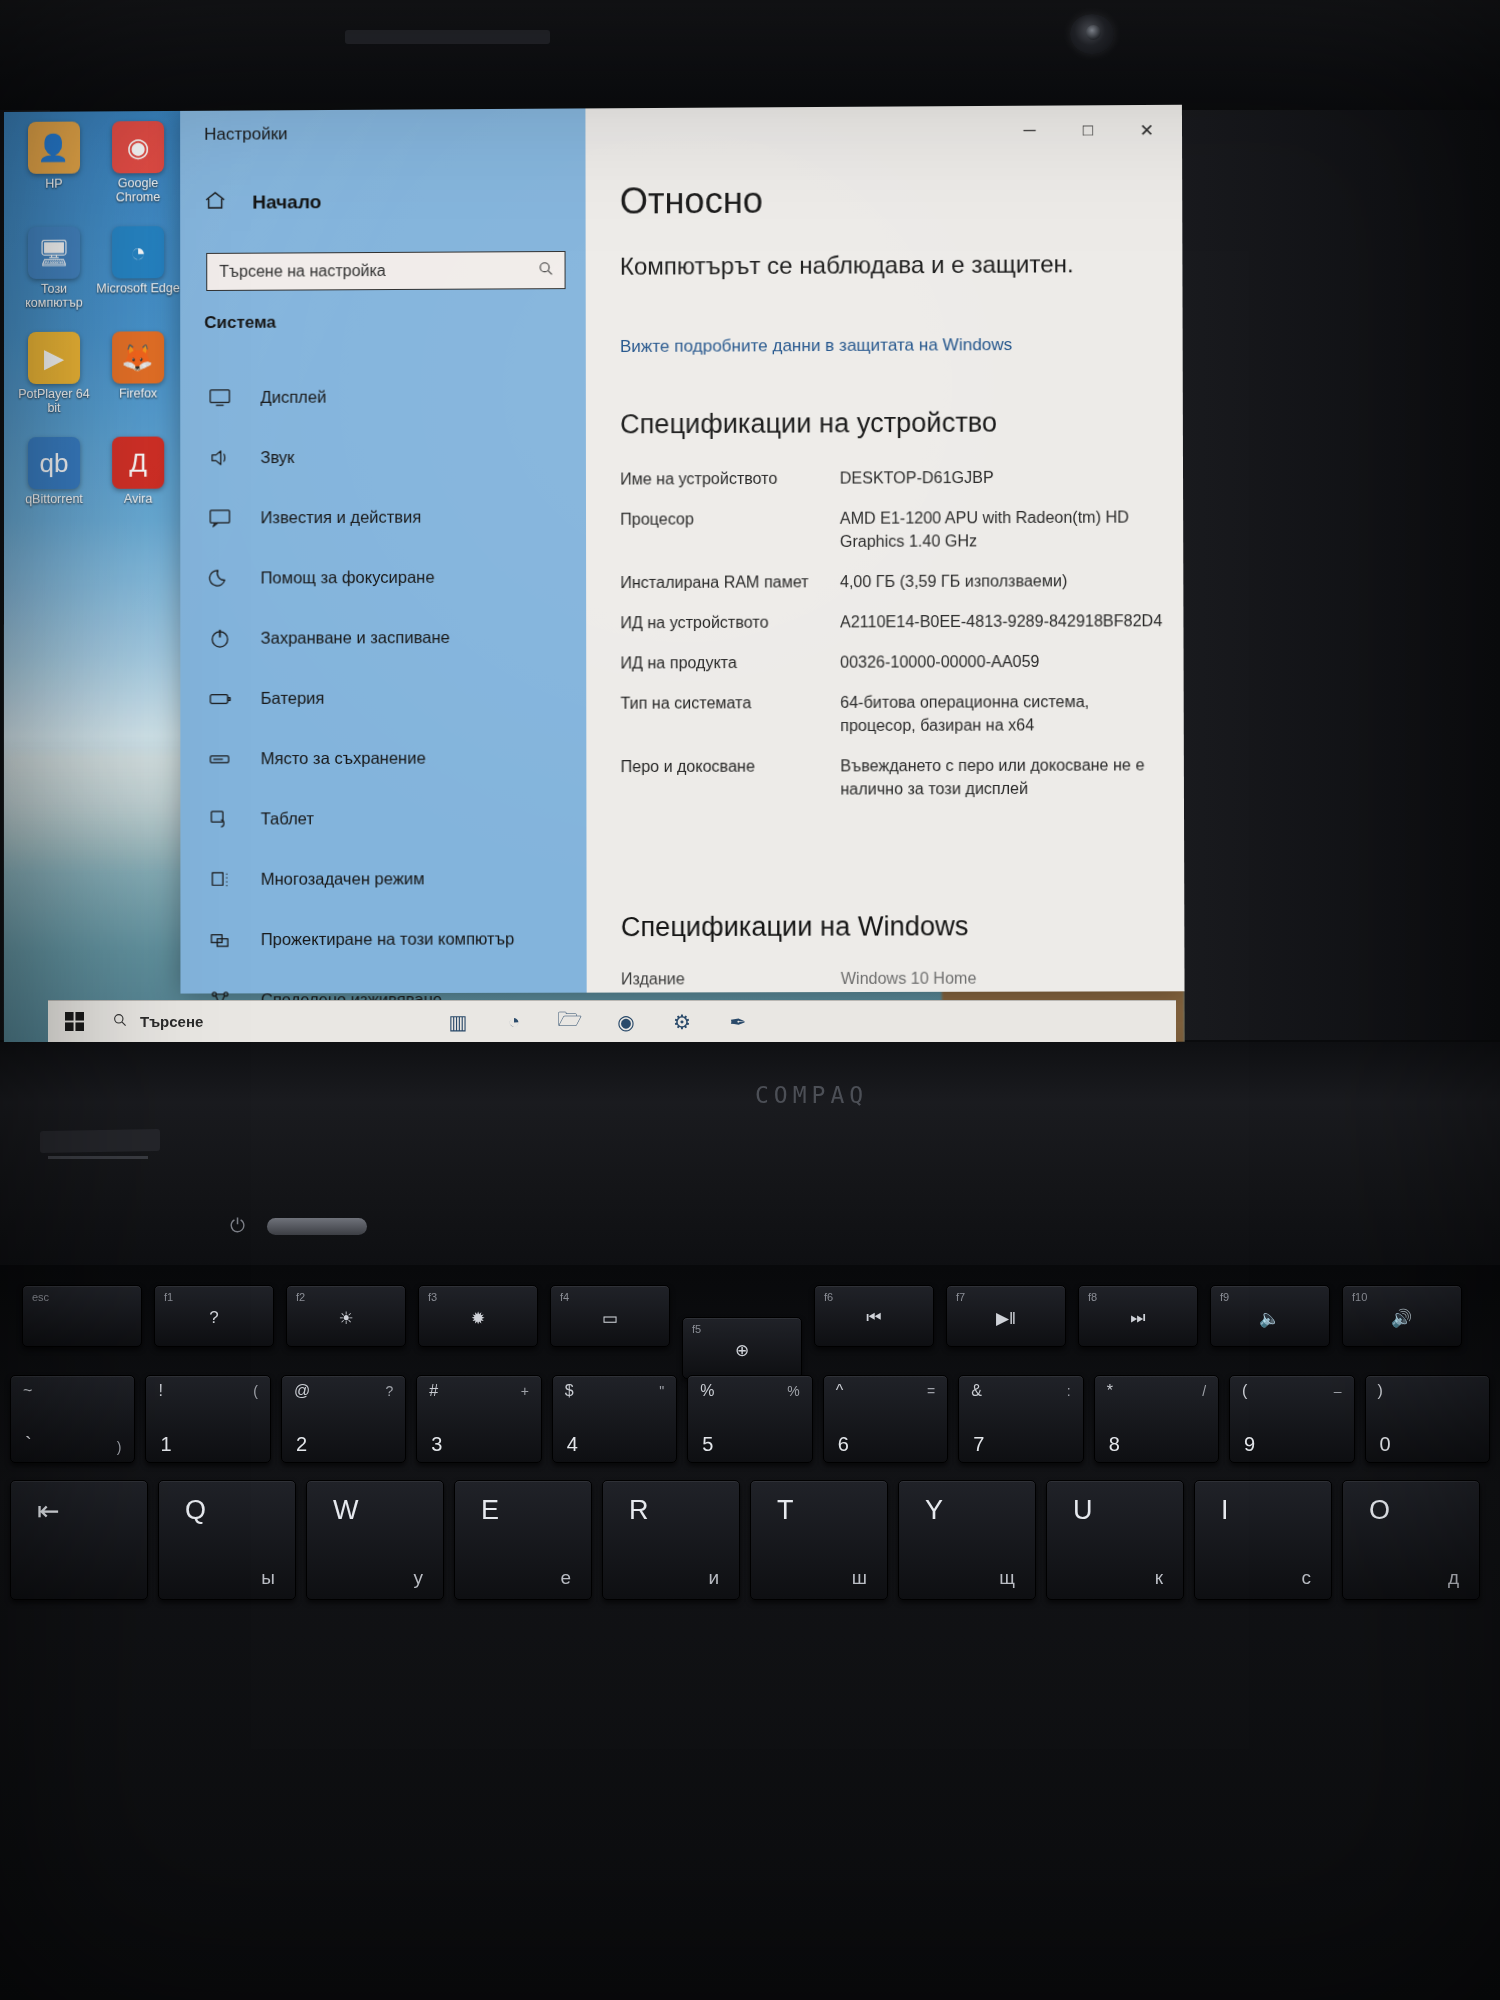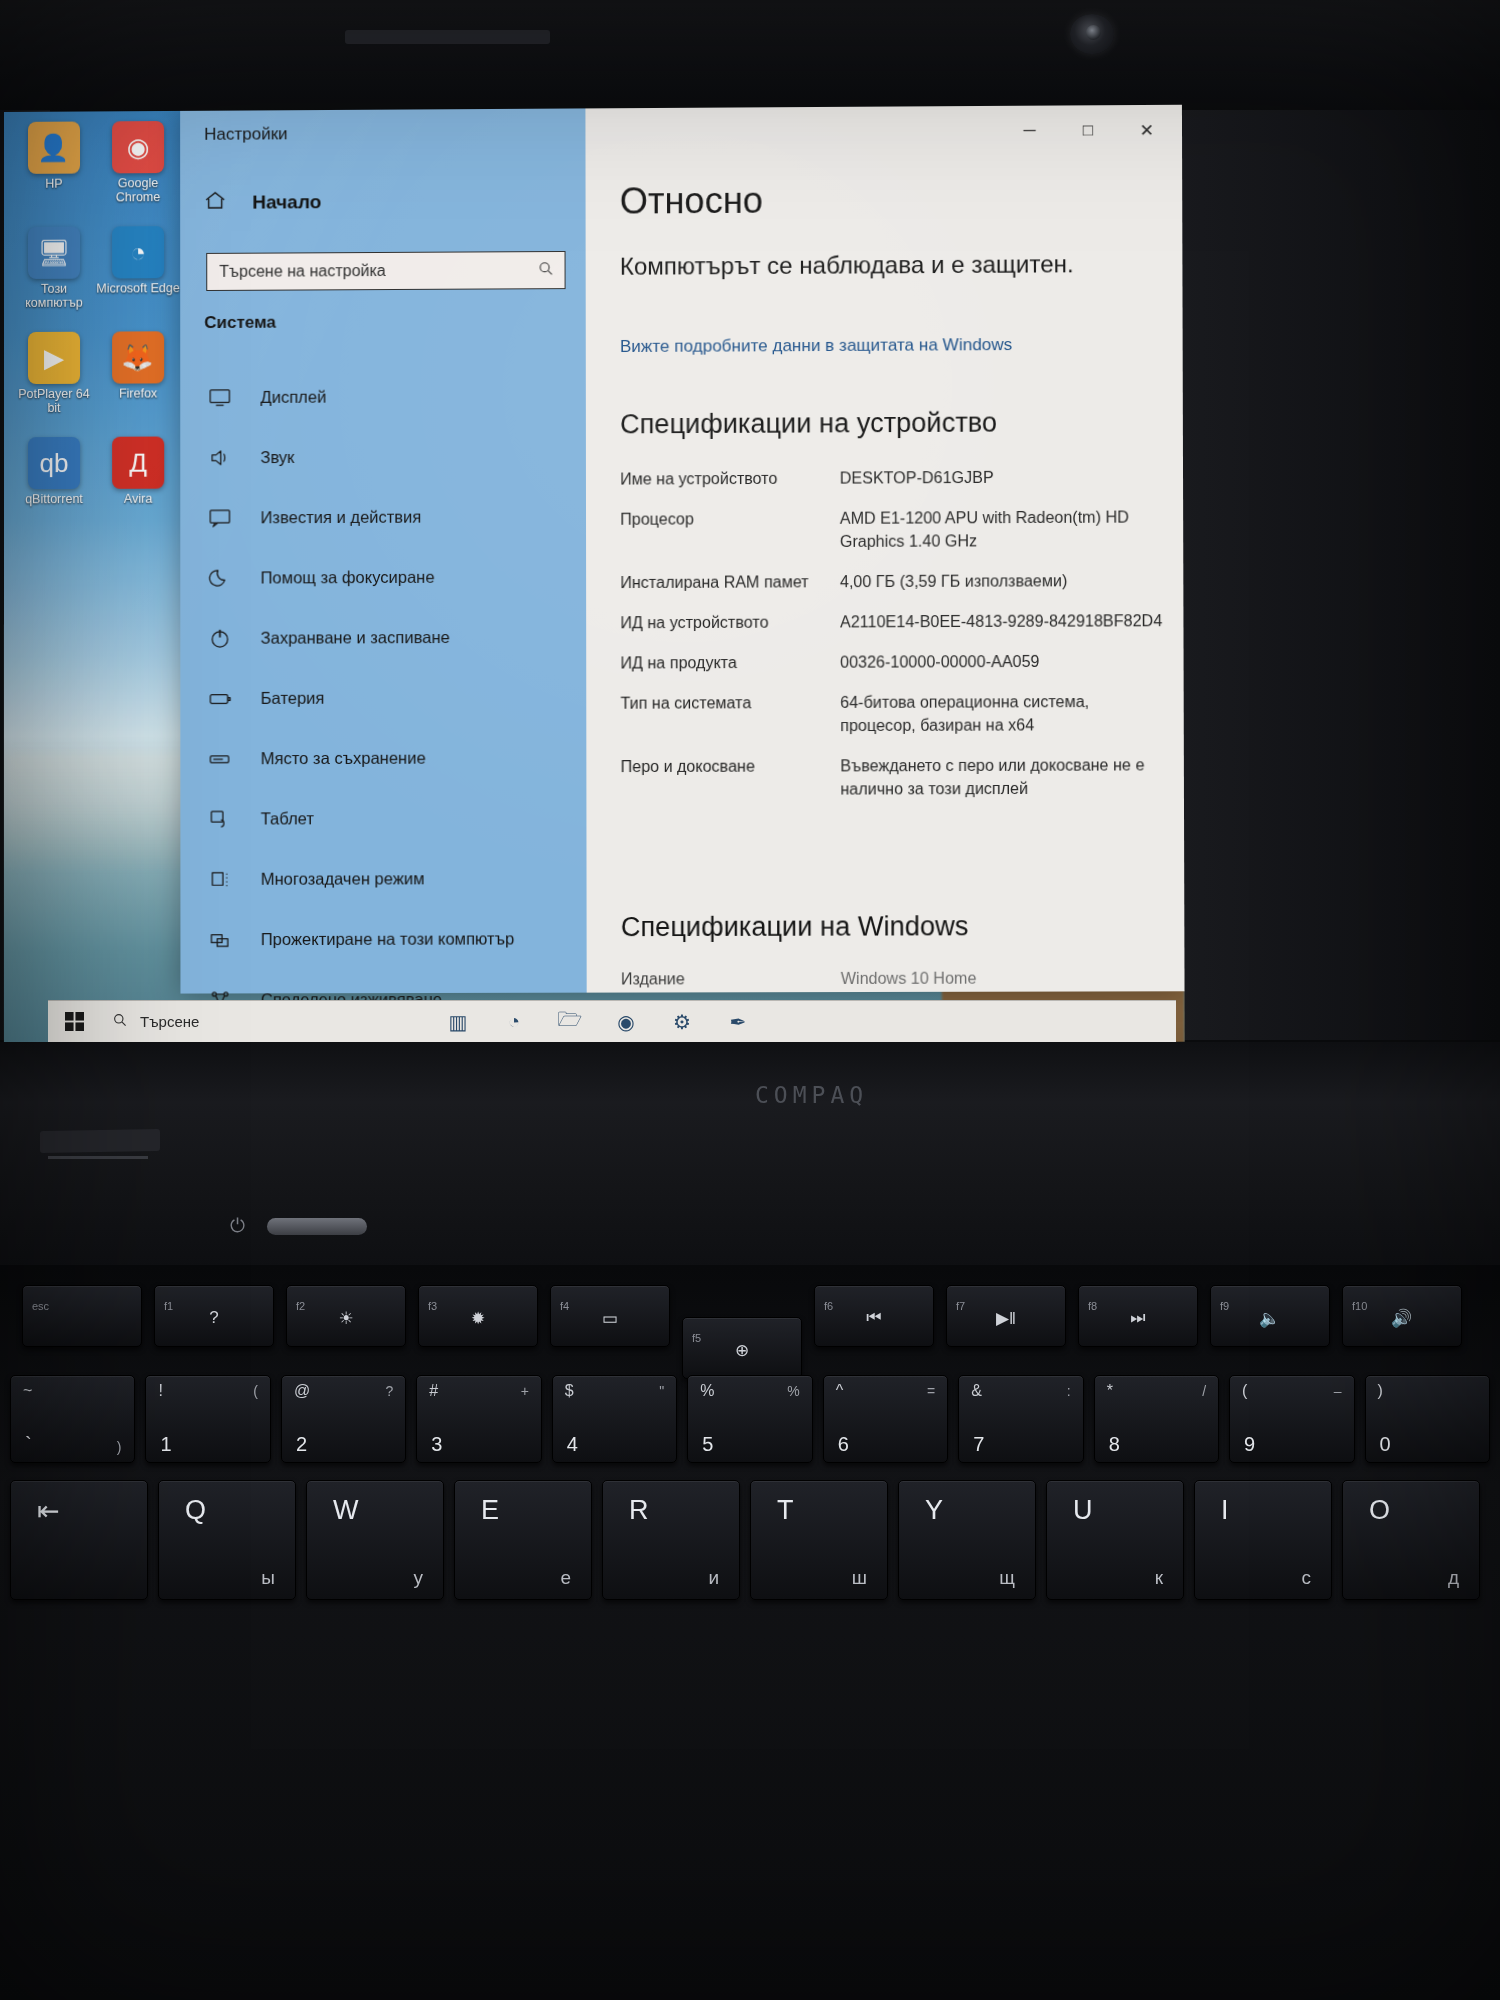--- a/index.html
+++ b/index.html
@@ -87,21 +87,21 @@
   .sec2 { position:absolute; left:34px; top:800px; font-size:27px; color:#111; }
   .wrow { position:absolute; left:34px; top:858px; display:flex; width:520px; }
   .wrow .k { width:218px; font-size:16px; color:#3a3a3a; }
   .wrow .v { font-size:16px; color:#6d6d6d; }
 
   
   #taskbar { position:absolute; left:48px; top:1000px; width:1128px; height:42px;
     background:#e9e7e3; display:flex; align-items:center; border-top:1px solid #b9b7b3; }
   .tb-start { width:52px; display:flex; align-items:center; justify-content:center; }
   .tb-search { display:flex; align-items:center; gap:12px; padding-left:12px; width:330px; }
-  .tb-search .t { font-size:15px; color:#2b2b2b; }
+  .tb-search .t { font-size:15px; color:#2b2b2b;font-weight:bold; }
   .tb-ico { width:56px; height:42px; display:flex; align-items:center; justify-content:center; }
 
   
   .body-deck { position:absolute; left:0; top:1042px; width:1500px; height:240px;
     background:linear-gradient(180deg,#0f1013 0%,#1a1b1f 25%,#141518 60%,#0d0e11 100%); }
   .brand { position:absolute; left:755px; top:1082px; font-size:23px; letter-spacing:5px;
     color:#4c4f56; font-family:"DejaVu Sans Mono", monospace; }
   .touchbar { position:absolute; left:40px; top:1130px; width:120px; height:22px;
     background:#25262b; border-radius:3px; transform:skewY(-1deg); }
   .touchline { position:absolute; left:48px; top:1156px; width:100px; height:3px; background:#3a3c42; }
@@ -109,21 +109,21 @@
   .pwr-ico { font-size:19px; color:#7b7e86; }
   .pwr-bar { width:100px; height:17px; border-radius:9px;
     background:linear-gradient(180deg,#6f727a,#3c3e44); }
 
   .kb { position:absolute; left:0; top:1265px; width:1500px; height:735px;
     background:linear-gradient(180deg,#08090b,#121316 30%,#0b0c0e 100%); }
   .krow { position:absolute; left:0; width:1500px; display:flex; }
   .key { background:linear-gradient(180deg,#202228,#0e0f12);
     border:1px solid #000; border-radius:5px; color:#cfd2d8; position:relative;
     box-shadow:inset 0 1px 0 rgba(255,255,255,.07), 0 3px 5px rgba(0,0,0,.6); }
-  .k-fn { font-size:11px; color:#8b8e96; position:absolute; left:9px; top:14px; }
+  .k-fn { font-size:11px; color:#8b8e96; position:absolute; left:9px; top:5px; }
   .k-sym { font-size:17px; position:absolute; left:50%; transform:translateX(-50%); top:22px; }
   .k-up { font-size:16px; position:absolute; left:12px; top:6px; color:#c9ccd2; }
   .k-lo { font-size:20px; position:absolute; left:14px; bottom:6px; color:#e3e6ea; }
   .k-alt { font-size:14px; position:absolute; right:12px; top:7px; color:#9ea1a8; }
   .k-alt2 { font-size:14px; position:absolute; right:13px; bottom:7px; color:#9ea1a8; }
   .k-lat { font-size:27px; position:absolute; left:26px; top:14px; color:#e6e9ee; }
   .k-cyr { font-size:19px; position:absolute; right:20px; bottom:10px; color:#b9bcc3; }
   .glass { position:absolute; inset:0; pointer-events:none;
     background:radial-gradient(ellipse at 58% 30%, rgba(255,255,255,.05) 0%, rgba(0,0,0,0) 55%),
                linear-gradient(115deg, rgba(255,255,255,.035) 0%, rgba(255,255,255,0) 28%);

